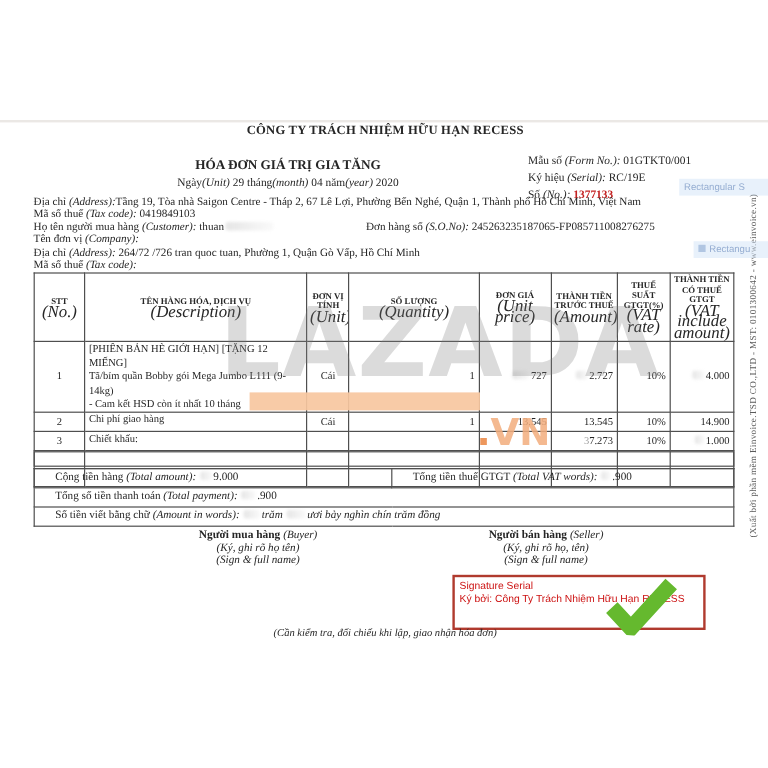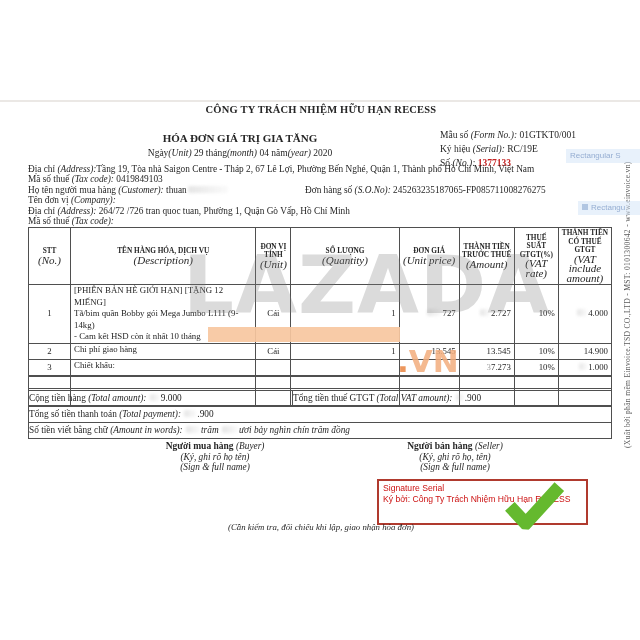--- a/index.html
+++ b/index.html
@@ -22,38 +22,38 @@
   .red{color:#c42222;}
   .info{left:3px;top:64px;width:586px;font-size:9.3px;line-height:10.4px;}
   .info-line{position:relative;white-space:nowrap;}
   .so-span{position:absolute;left:277px;top:0;}
   
   table{border-collapse:collapse;table-layout:fixed;}
   #items{left:3px;top:127px;width:584px;}
   #items td,#items th{border:1px solid #4f4f4f;padding:0 3px;overflow:hidden;}
   #items th{font-weight:normal;vertical-align:middle;padding:1px 2px;}
   .thvi{font-weight:bold;font-size:7.3px;line-height:8.5px;}
-  .then{font-style:italic;font-size:11px;line-height:9.5px;font-weight:normal;}
+  .then{font-style:italic;font-size:14px;line-height:9.5px;font-weight:normal;}
   td{font-size:8.8px;line-height:11px;}
   .tr1 td{height:37px;}
   .trS td{height:15px;}
   .trE td{height:14px;}
   .num{text-align:right;vertical-align:middle;}
   .ctr{text-align:center;vertical-align:middle;}
   .desc{vertical-align:top;line-height:11.5px;}
   
   .redact{display:inline-block;height:7px;border-radius:2px;margin:0 1px;
     background:linear-gradient(90deg,rgba(170,170,170,.30),rgba(215,215,215,.12));
     filter:blur(1.4px);vertical-align:baseline;}.w8{width:8px;}.w10{width:10px;}.w12{width:12px;}.w14{width:14px;}
   .w16{width:16px;}.w40{width:40px;}
   .fade{opacity:.45;filter:blur(.6px);}
   
   #strip{left:3px;top:276px;width:582px;height:11px;border:1px solid #4f4f4f;}
   #totals{left:3px;top:290px;width:584px;}
-  #totals td{border:1px solid #4f4f4f;padding:1px 0;font-size:9.3px;height:13px;
+  #totals td{border:1px solid #4f4f4f;padding:1px 17px;font-size:9.3px;height:13px;
     white-space:nowrap;overflow:hidden;vertical-align:middle;}
   
   .sig{font-size:9.3px;line-height:10.5px;}
   .sig .t{font-size:9.5px;}
   .sigbox{left:352px;top:379px;width:199px;height:38px;border:2px solid #b03a2e;
     padding:2px 4px;font-size:8.6px;line-height:11px;color:#cc1111;
     font-family:"Liberation Sans","DejaVu Sans",sans-serif;}
   .footnote{left:0;top:422px;width:592px;font-size:8.8px;}
   
   .vnote{right:8px;top:118px;height:330px;writing-mode:vertical-rl;transform:rotate(180deg);
@@ -202,21 +202,21 @@
         </tr>
   </tbody>
     </table>
 
   <div class="abs" id="strip"></div>
 
   <table class="abs" id="totals">
     <tbody>
         <tr>
       <td style="width:263px"><span>Cộng tiền hàng </span><span class="i">(Total amount):</span> <span class="redact w10"></span><span>9.000</span></td>
-      <td><span>Tổng tiền thuế GTGT </span><span class="i">(Total VAT amount):</span> <span class="redact w8"></span><span>.900</span></td>
+      <td><span>Tổng tiền thuế GTGT </span><span class="i">(Total VAT words):</span> <span class="redact w8"></span><span>.900</span></td>
     </tr>
     <tr>
       <td colspan="2"><span>Tổng số tiền thanh toán </span><span class="i">(Total payment):</span> <span class="redact w12"></span><span>.900</span></td>
     </tr>
     <tr>
       <td colspan="2"><span>Số tiền viết bằng chữ </span><span class="i">(Amount in words):</span> <span class="redact w14"></span><span class="i">trăm</span> <span class="redact w16"></span><span class="i">ươi bảy nghìn chín trăm đồng</span></td>
     </tr>
   </tbody>
     </table>
 

